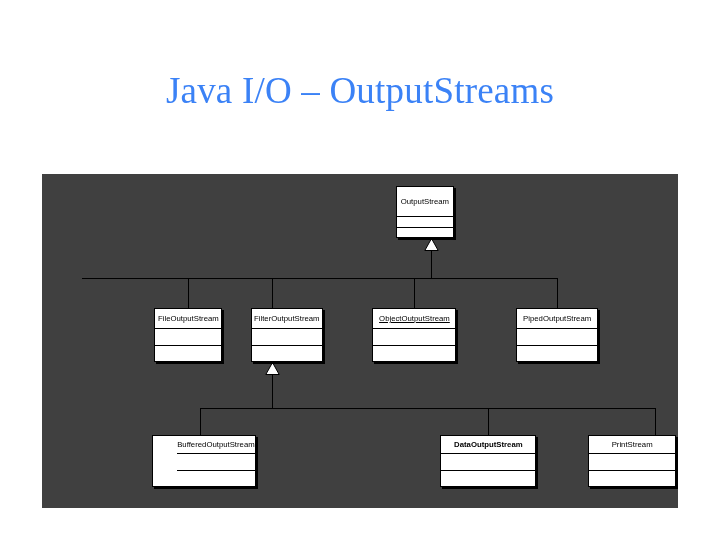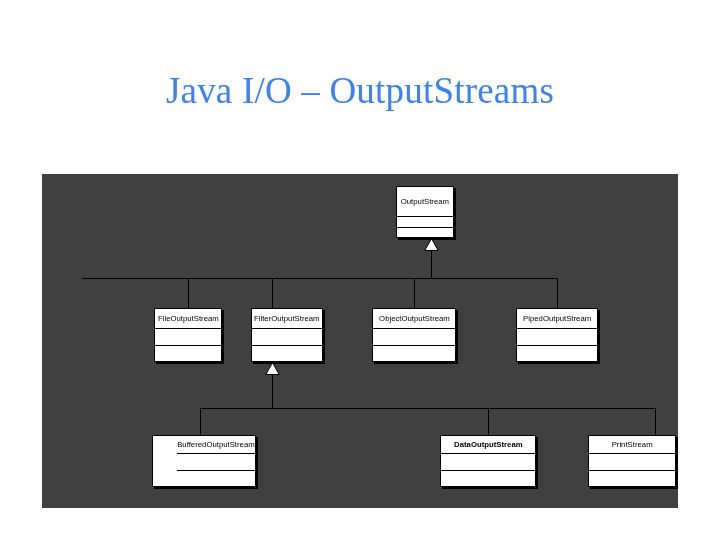--- a/index.html
+++ b/index.html
@@ -150,21 +150,21 @@
     </div>
 
     <div class="uml-class" style="left:194px; top:134px; width:72px; height:54px;margin-left:15px;">
       <div class="uml-name-compartment" style="height:20px;">
         <span class="uml-name-text">FilterOutputStream</span>
       </div>
       <div class="uml-attr-compartment"></div>
       <div class="uml-op-compartment"></div>
     </div>
 
-    <div class="uml-class" style="left:330px; top:134px; width:84px; height:54px;">
+    <div class="uml-class" style="left:330px; top:134px; width:84px; height:54px;text-decoration:underline;">
       <div class="uml-name-compartment" style="height:20px;">
         <span class="uml-name-text">ObjectOutputStream</span>
       </div>
       <div class="uml-attr-compartment"></div>
       <div class="uml-op-compartment"></div>
     </div>
 
     <div class="uml-class" style="left:474px; top:134px; width:82px; height:54px;">
       <div class="uml-name-compartment" style="height:20px;">
         <span class="uml-name-text">PipedOutputStream</span>

